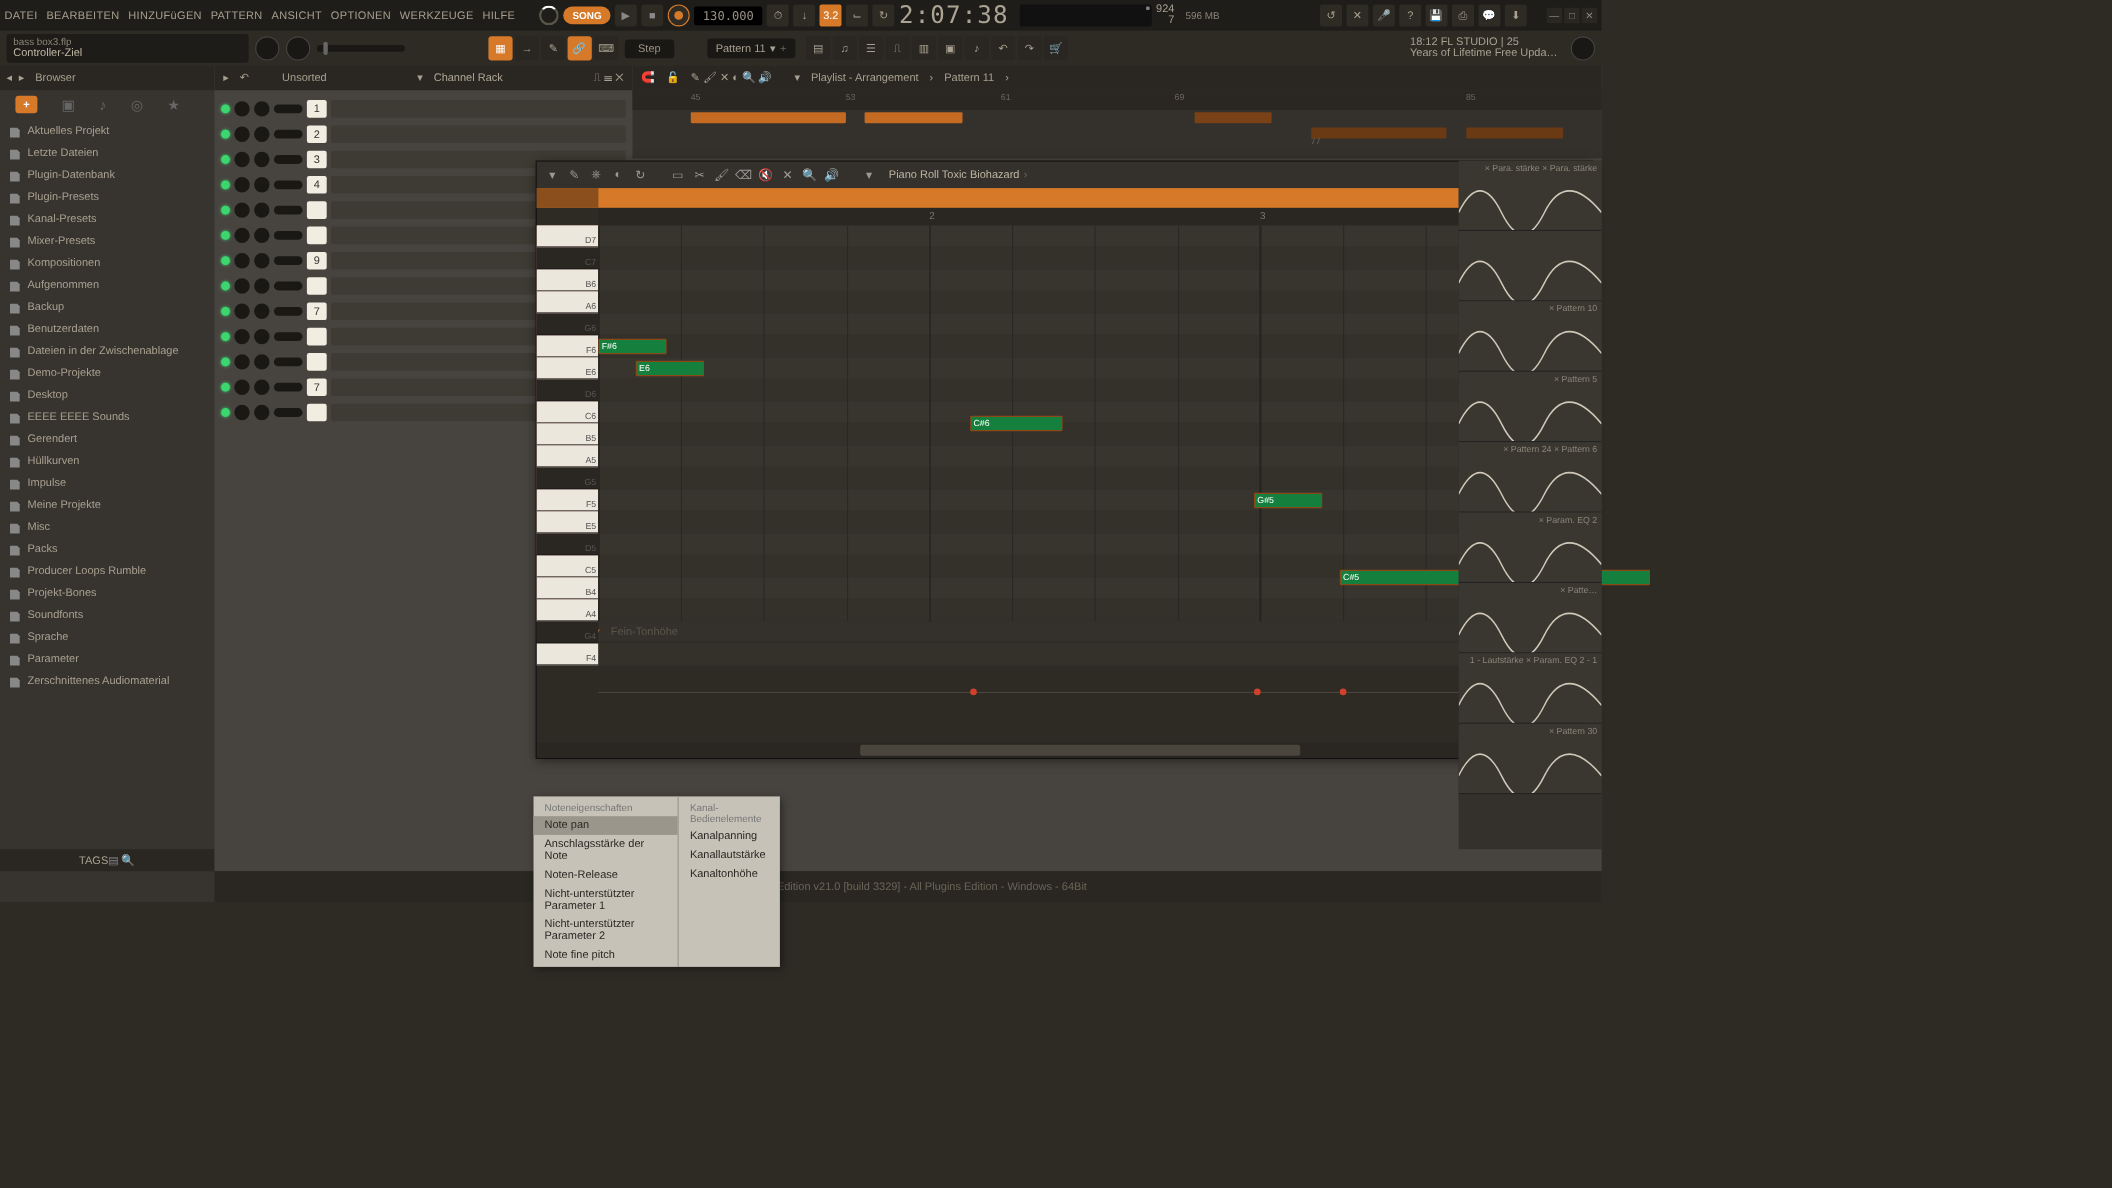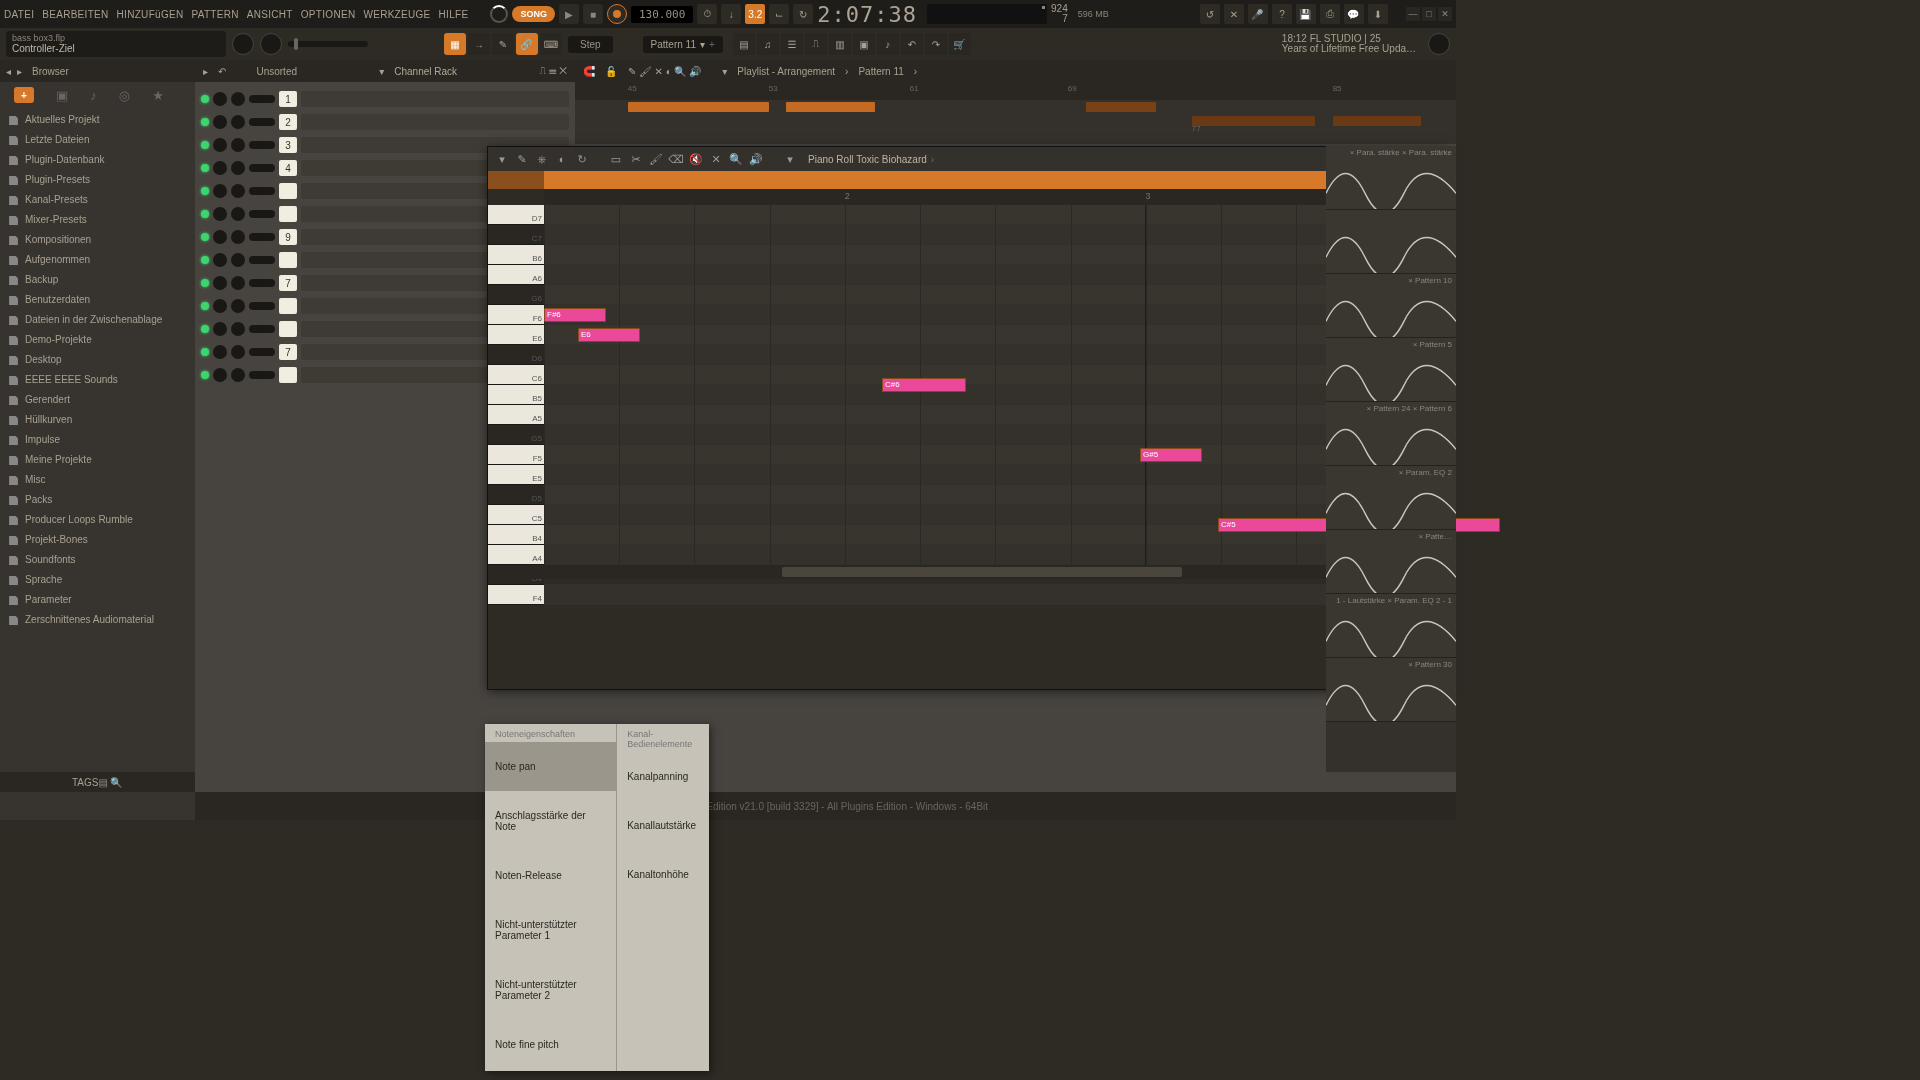--- a/index.html
+++ b/index.html
@@ -91,38 +91,38 @@
 .pr-body{display:flex;height:calc(100% - 24px - 18px - 16px - 14px - 110px)}
 .keys{width:56px;background:#fca5a5}
 .key{height:20px;border-bottom:1px solid #1a1815;position:relative;background:#ebe7dc}
 .key.black{background:#2a2722}
 .key .lbl{position:absolute;right:2px;bottom:1px;font-size:8px;color:#555}
 .grid{flex:1;position:relative;background:#38352f}
 .row{position:absolute;left:0;right:0;height:20px;border-bottom:1px solid #32302a}
 .row.dark{background:#34312b}
 .vline{position:absolute;top:0;bottom:0;width:1px;background:#2a2824}
 .vline.bar{background:#1f1d19}
-.note{position:absolute;height:14px;background:#ec4899;border:1px solid #8a4a18;border-radius:1px;font-size:8px;color:#fff;padding-left:2px;line-height:12px;overflow:hidden}
+.note{position:absolute;height:14px;background:#15803d;border:1px solid #8a4a18;border-radius:1px;font-size:8px;color:#fff;padding-left:2px;line-height:12px;overflow:hidden}
 .pr-scroll{height:14px;background:#2a2722;position:relative;margin-left:0}
 .pr-scroll .thumb{position:absolute;left:294px;top:2px;height:10px;width:400px;background:#4a463e;border-radius:2px}
 
 
 .controller{height:110px;background:#2e2b25;display:flex;flex-direction:column}
 .ctrl-head{height:18px;background:#34312c;display:flex;align-items:center;padding:0 6px}
 .ctrl-label{color:#d67a2a;font-size:10px;cursor:pointer}
 .ctrl-sub{margin-left:10px;color:#5a554a;font-size:10px}
 .ctrl-body{flex:1;position:relative;margin-left:56px}
 .ctrl-line{position:absolute;left:0;right:0;top:50%;height:1px;background:#4a463e}
 .ctrl-marker{position:absolute;width:6px;height:6px;background:#d0402a;border-radius:50%;top:calc(50% - 3px)}
 
 
 .ctxmenu{position:absolute;left:290px;top:664px;width:224px;background:#c6c2b8;box-shadow:2px 2px 8px rgba(0,0,0,.5);z-index:100;display:flex}
 .ctxcol{flex:1;padding:2px 0}
 .ctxhdr{padding:3px 10px;font-size:9px;color:#777}
-.ctxitem{padding:19px 10px;font-size:10px;color:#2a2722;cursor:pointer}
+.ctxitem{padding:3px 10px;font-size:10px;color:#2a2722;cursor:pointer}
 .ctxitem:hover,.ctxitem.hi{background:#9a968c}
 .ctxsep{width:1px;background:#9a968c}
 
 
 .autopanels{position:absolute;right:0;top:86px;width:130px;bottom:20px;background:#34312c;overflow:hidden}
 .apanel{height:64px;border-bottom:1px solid #222;position:relative;background:#3a3731}
 .apanel .plabel{position:absolute;top:2px;right:4px;font-size:8px;color:#8b8578}
 .apanel svg{width:100%;height:100%}
 
 .taskbar{position:absolute;left:195px;right:0;bottom:0;height:28px;background:#2a2722;display:flex;align-items:center;justify-content:center;font-size:10px;color:#6a6458}
@@ -680,20 +680,32 @@
               <div class="vline" style="left: 74.97%;"></div>
               <div class="vline" style="left: 83.3%;"></div>
               <div class="vline" style="left: 91.63%;"></div>
               <div class="note" style="top: 103px; left: 0px; width: 62px;">F#6</div>
               <div class="note" style="top: 123px; left: 34px; width: 62px;">E6</div>
               <div class="note" style="top: 173px; left: 338px; width: 84px;">C#6</div>
               <div class="note" style="top: 243px; left: 596px; width: 62px;">G#5</div>
               <div class="note" style="top: 313px; left: 674px; width: 282px;">C#5</div>
             </div>
         </div>
+        <div class="controller">
+          <div class="ctrl-head">
+            <span class="ctrl-label">Controller ▾</span>
+            <span class="ctrl-sub">Fein-Tonhöhe</span>
+          </div>
+          <div class="ctrl-body">
+            <div class="ctrl-line"></div>
+            <div class="ctrl-marker" style="left:338px"></div>
+            <div class="ctrl-marker" style="left:596px"></div>
+            <div class="ctrl-marker" style="left:674px"></div>
+          </div>
+        </div>
         <div class="pr-scroll">
             <div class="thumb"></div>
           </div>
       </div>
 
       <div class="ctxmenu">
         <div class="ctxcol">
           <div class="ctxhdr">Noteneigenschaften</div>
           <div class="ctxitem hi">Note pan</div>
           <div class="ctxitem">Anschlagsstärke der Note</div>

